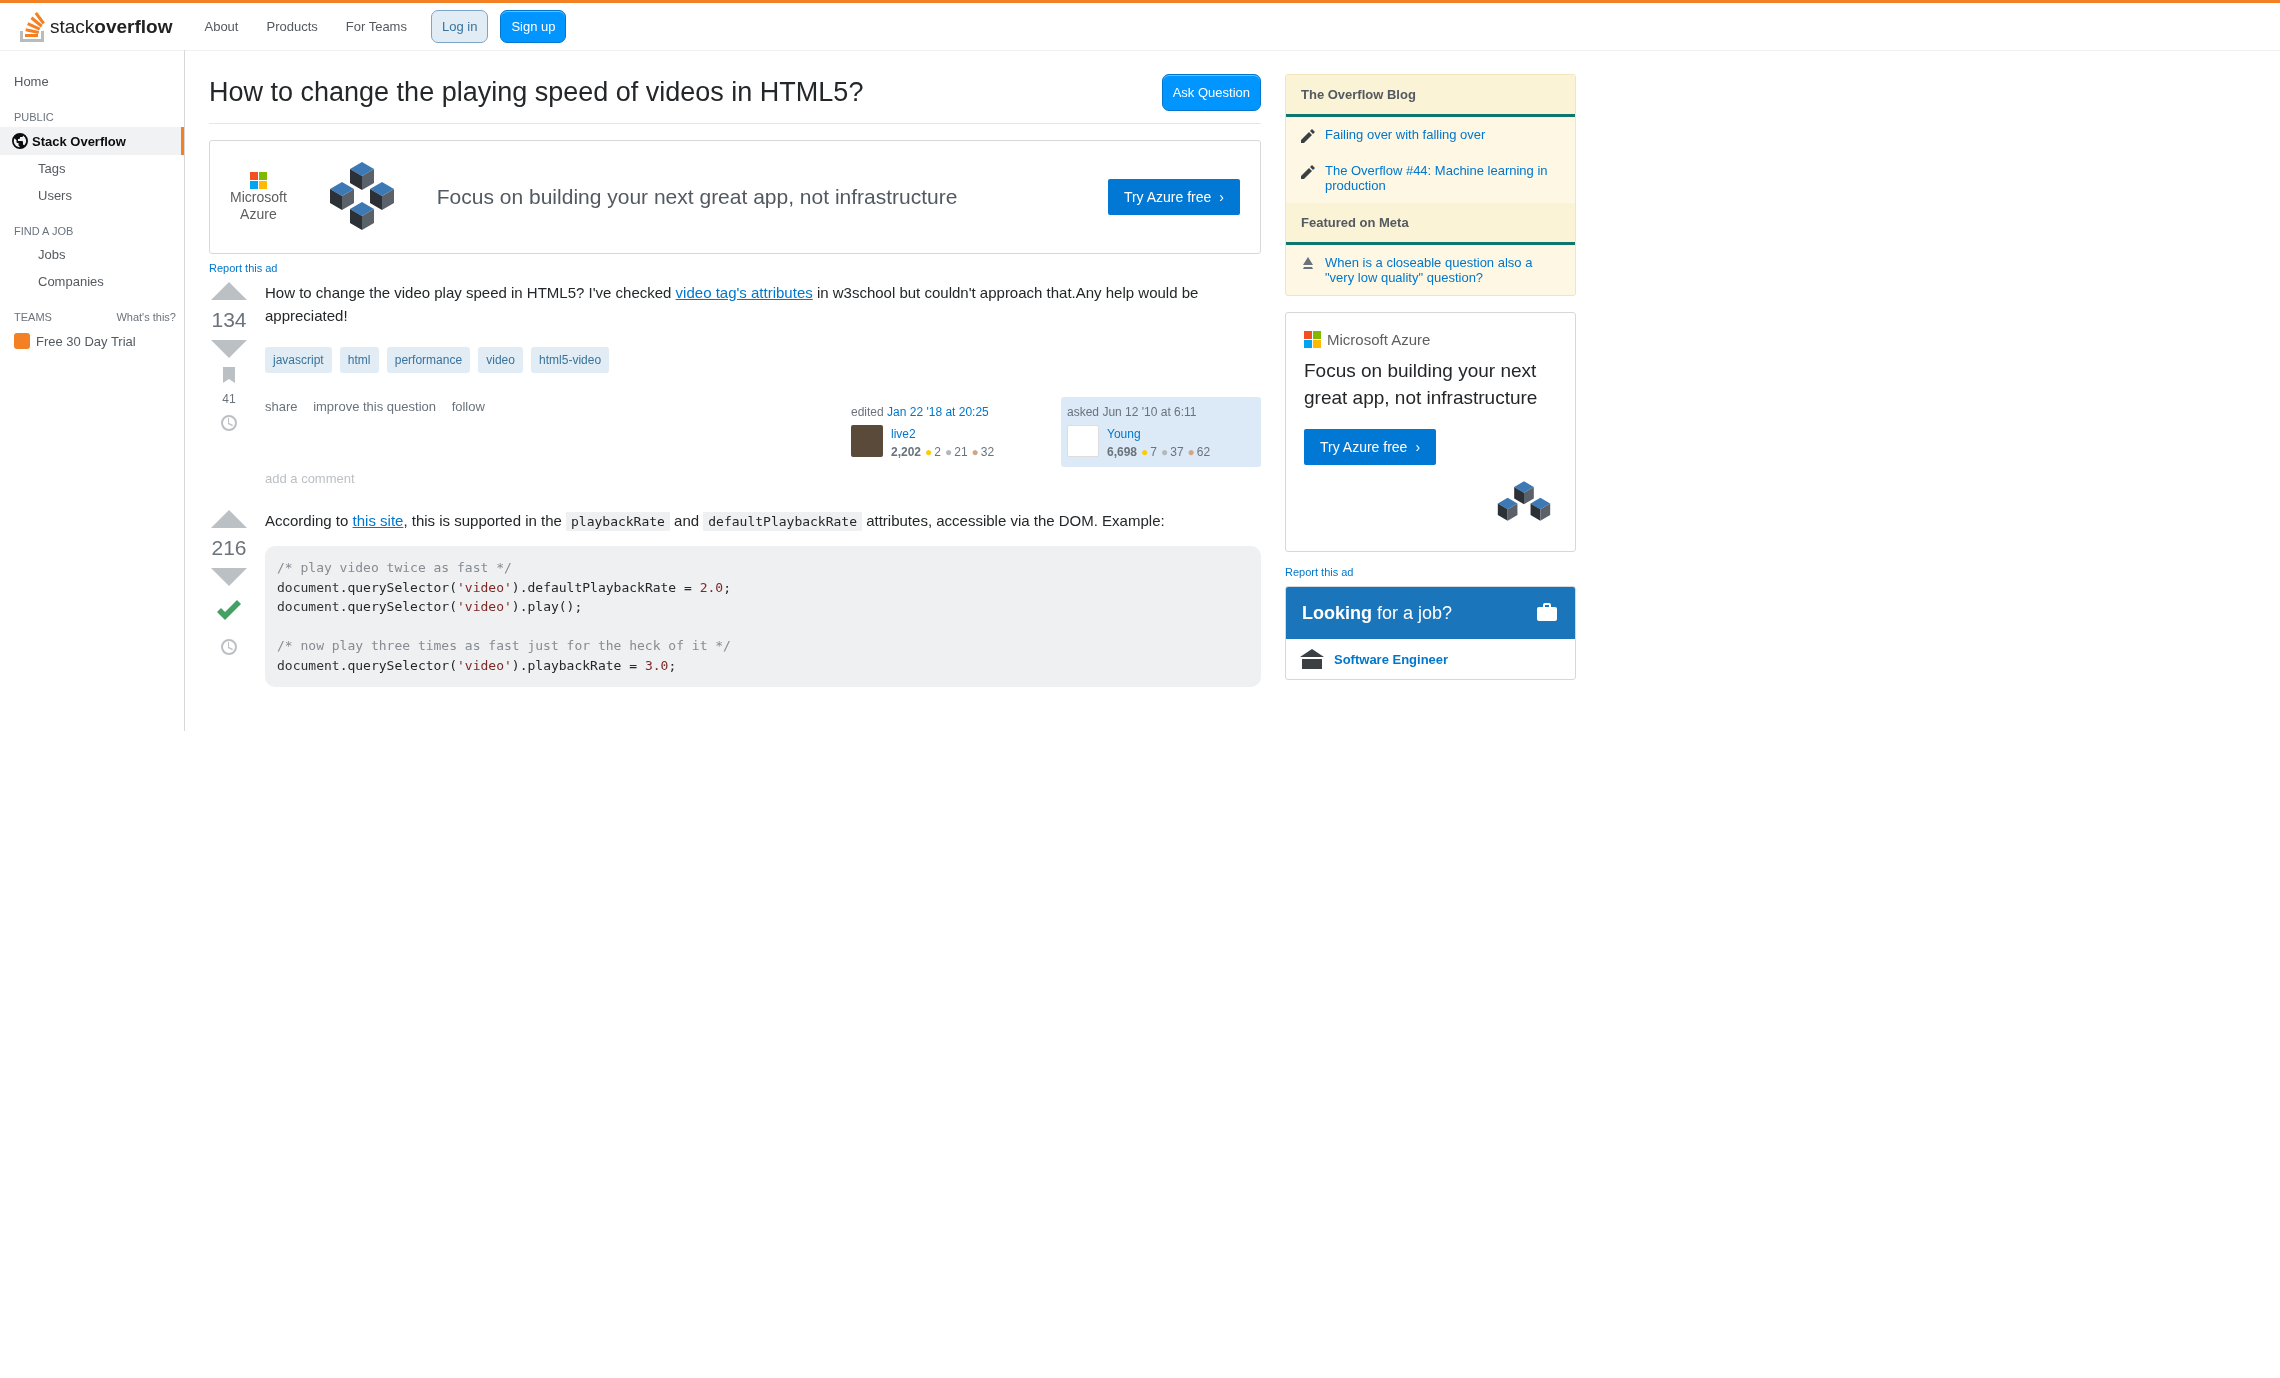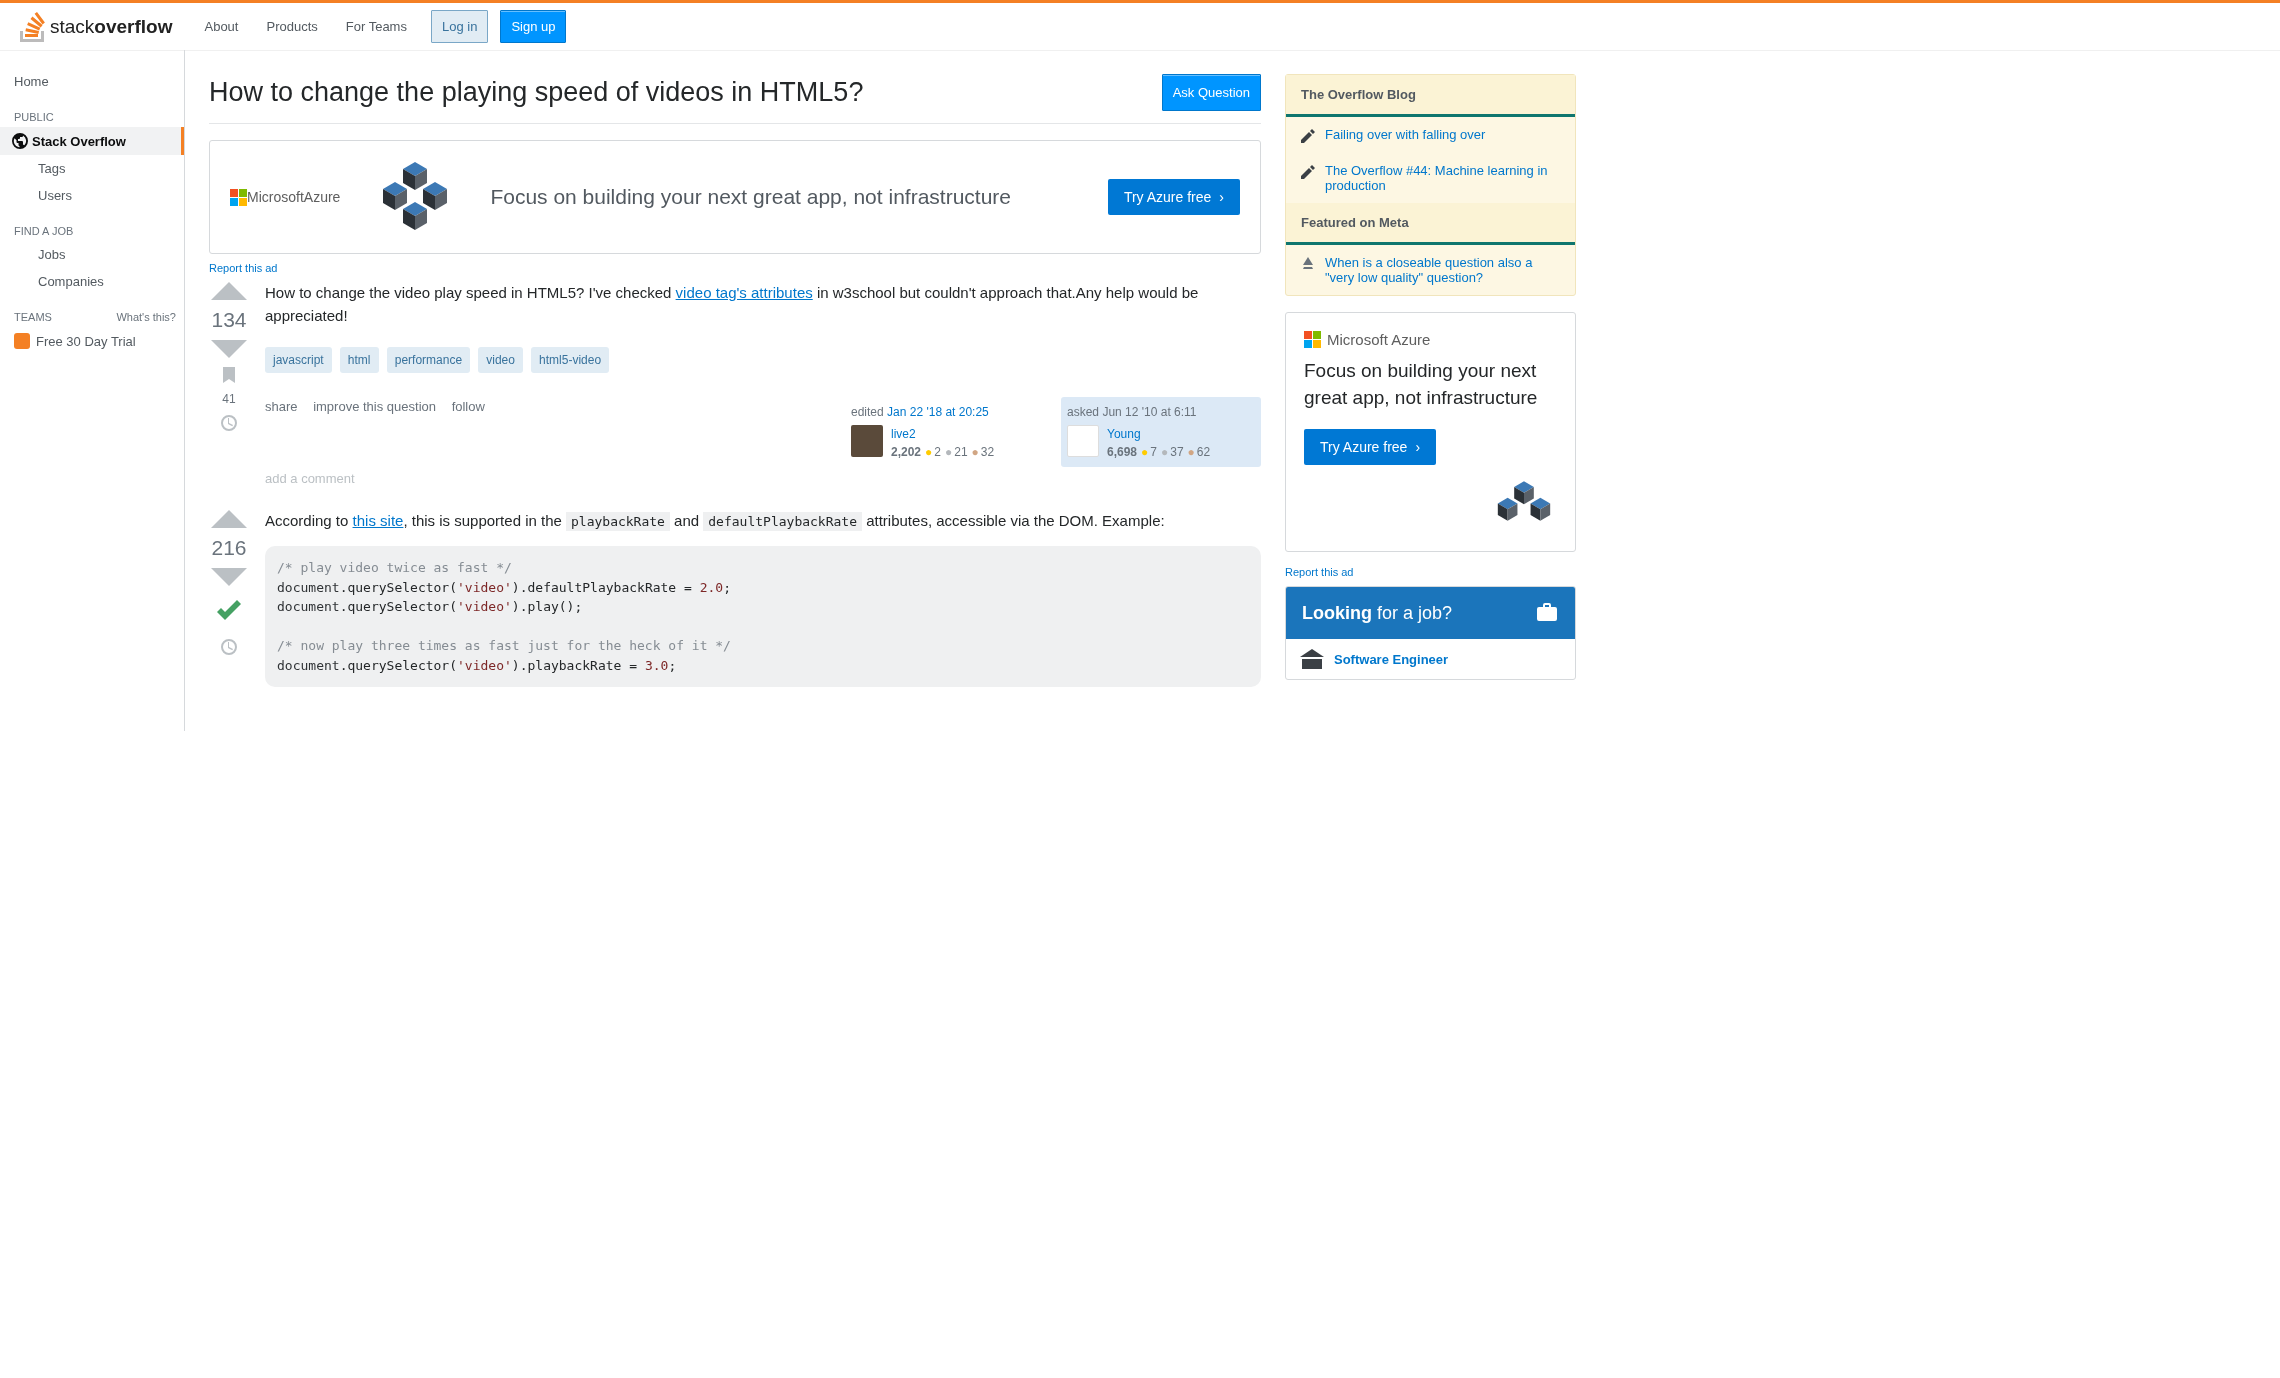--- a/index.html
+++ b/index.html
@@ -9,21 +9,21 @@
 header.topbar{height:50px;border-top:3px solid #f48024;box-shadow:0 1px 0 rgba(0,0,0,.06);display:flex;align-items:center;padding:0 12px;gap:12px}
 .logo{display:flex;align-items:center;gap:4px;padding:0 8px}
 .logo svg{width:26px;height:30px}
 .logo-text{font-size:19px;font-weight:400;color:#222}
 .logo-text b{font-weight:700}
 .topnav{display:flex;gap:4px}
 .topnav a{padding:6px 12px;color:#535a60;font-size:13px;border-radius:1000px}
 .search-wrap{flex:1;position:relative}
 .search-wrap input{width:100%;height:36px;border:1px solid #bbc0c4;border-radius:3px;padding:0 10px 0 34px;font-size:13px}
 .search-wrap svg{position:absolute;left:10px;top:9px;width:18px;height:18px;fill:#838c95}
-.btn{border:1px solid transparent;border-radius:1px;padding:8px 10px;font-size:13px}
+.btn{border:1px solid transparent;border-radius:7px;padding:8px 10px;font-size:13px}
 .btn-outline{background:#e1ecf4;color:#39739d;border-color:#7aa7c7}
 .btn-primary{background:#0095ff;color:#fff;border-color:#07c;box-shadow:inset 0 1px 0 #66bfff}
 .page{display:flex}
 aside.left{width:185px;border-right:1px solid #d6d9dc;padding-top:24px;flex-shrink:0;font-size:13px}
 .left-item{display:block;padding:6px 8px 6px 14px;color:#535a60}
 .left-head{color:#6a737c;font-size:11px;padding:16px 8px 4px 14px}
 .left-item.active{font-weight:700;color:#0c0d0e;background:#f1f2f3;border-right:3px solid #f48024;padding-left:12px}
 .left-item.active svg{vertical-align:-3px;margin-right:4px}
 .team-row{display:flex;justify-content:space-between;align-items:center;padding:16px 8px 4px 14px}
 .team-row .lbl{color:#6a737c;font-size:11px}
@@ -127,21 +127,21 @@
 
   <main>
     <div class="qheader">
       <div class="qtitle-row">
         <h1 class="qtitle">How to change the playing speed of videos in HTML5?</h1>
         <button class="btn btn-primary" style="padding:10px">Ask Question</button>
       </div>
     </div>
 
     <div class="banner">
-      <div style="display:flex;flex-direction:row;align-items:center;font-size:14px;color:#5e5e5e;line-height:1.2">
+      <div style="display:flex;flex-direction:column;align-items:center;font-size:14px;color:#5e5e5e;line-height:1.2">
         <span style="display:grid;grid-template-columns:8px 8px;grid-template-rows:8px 8px;gap:1px">
             <span style="background:#f25022"></span>
             <span style="background:#7fba00"></span>
             <span style="background:#00a4ef"></span>
             <span style="background:#ffb900"></span>
           </span>
         <span>Microsoft</span>
           <span>Azure</span>
       </div>
       <svg class="cubes" width="110" height="80" viewBox="0 0 110 80">

